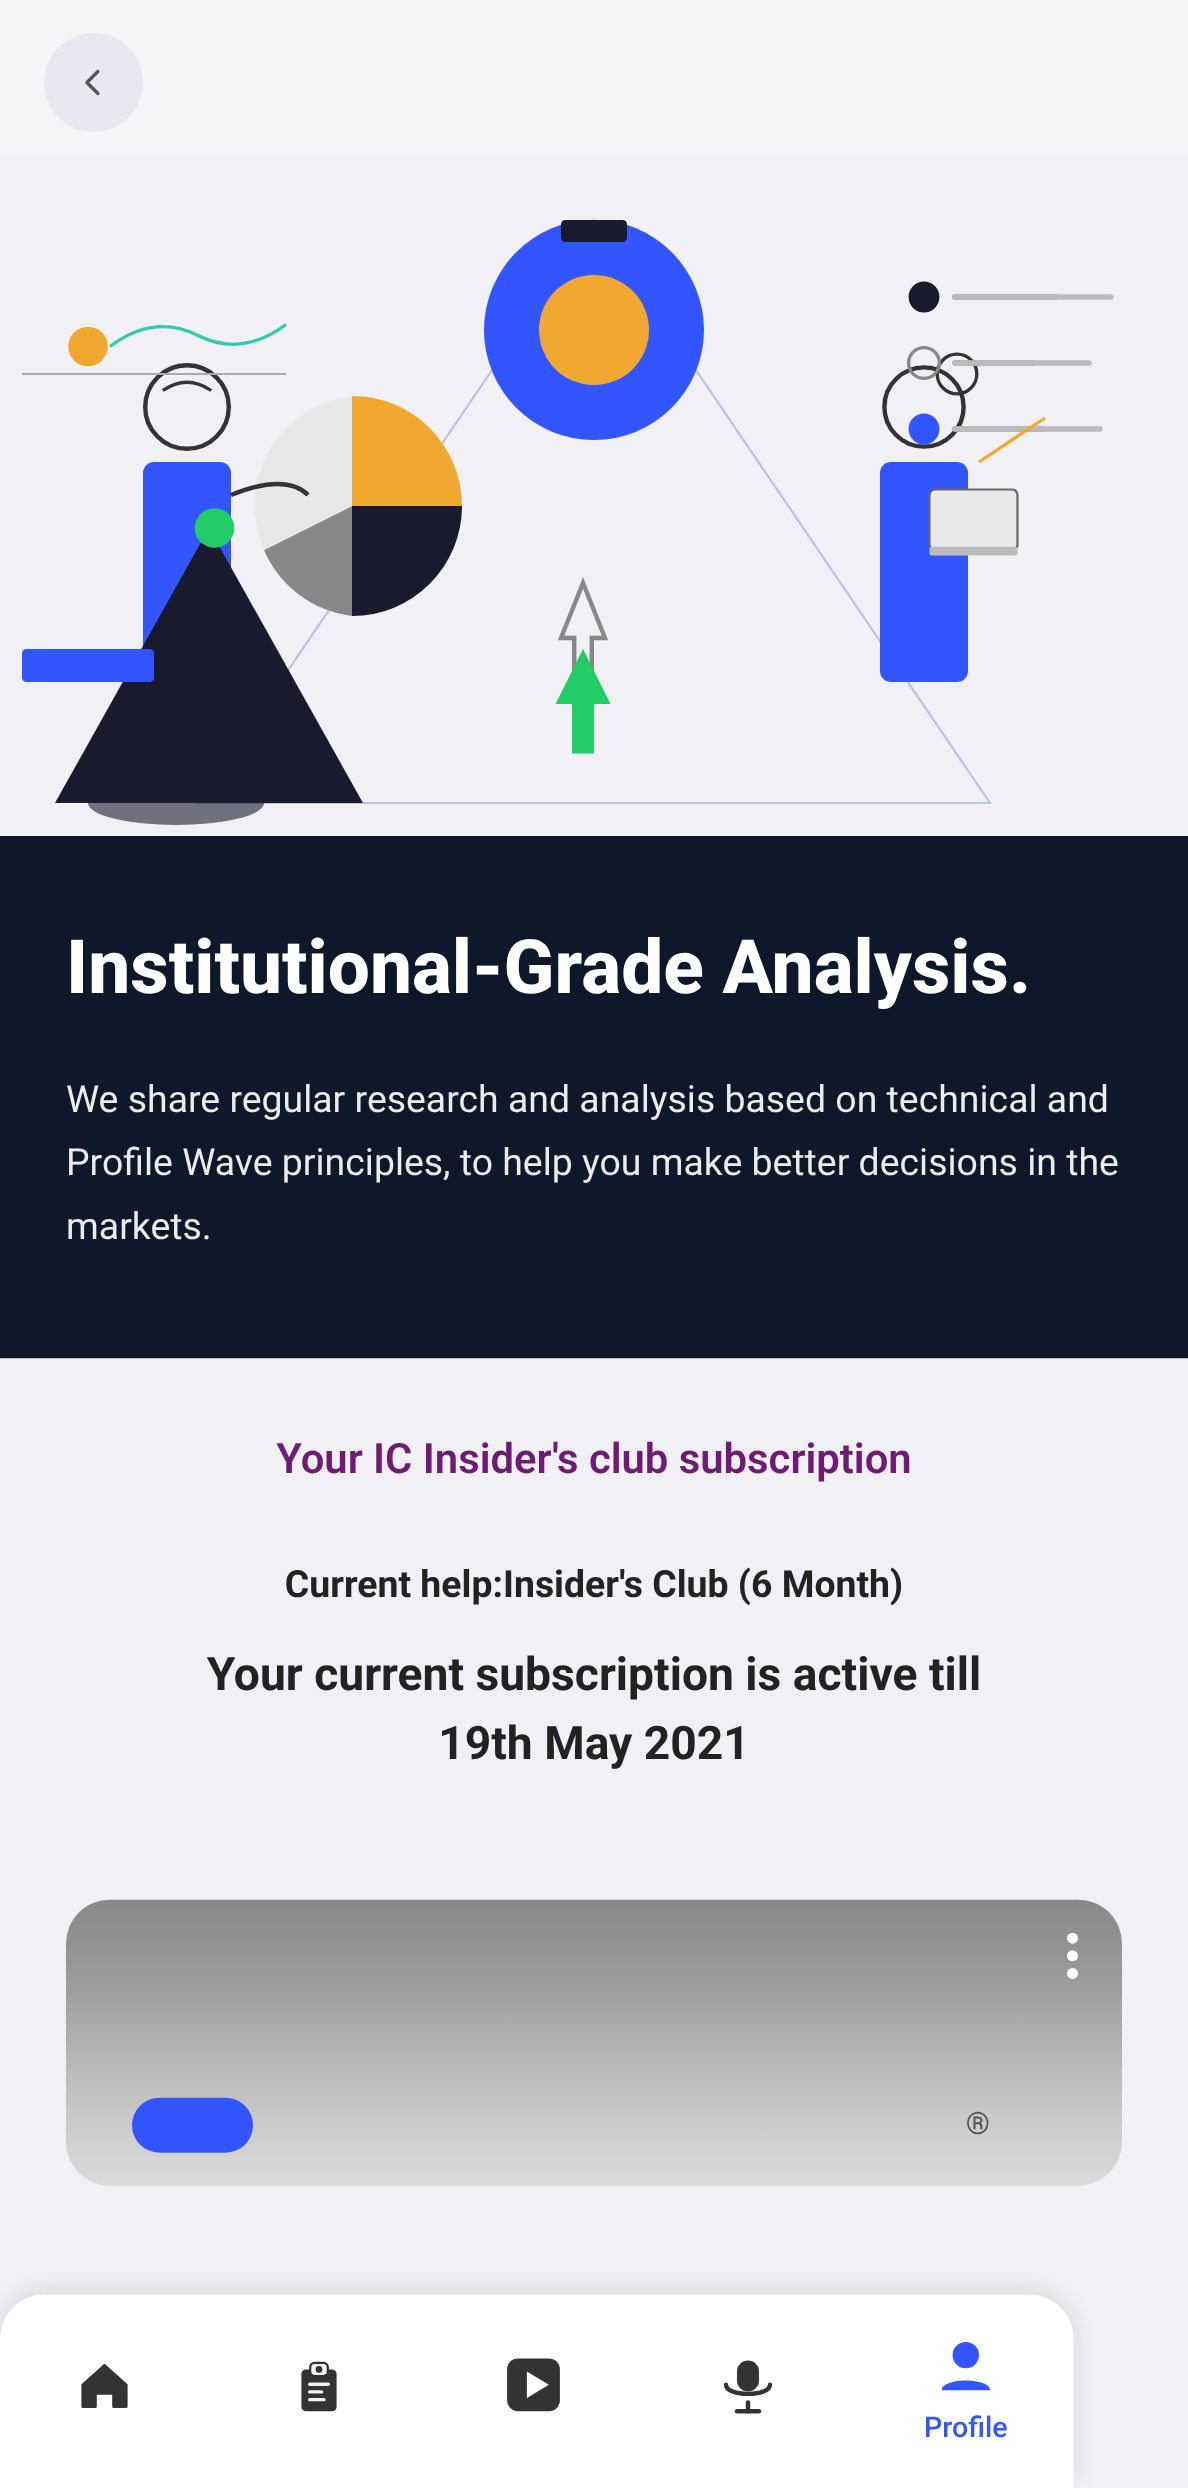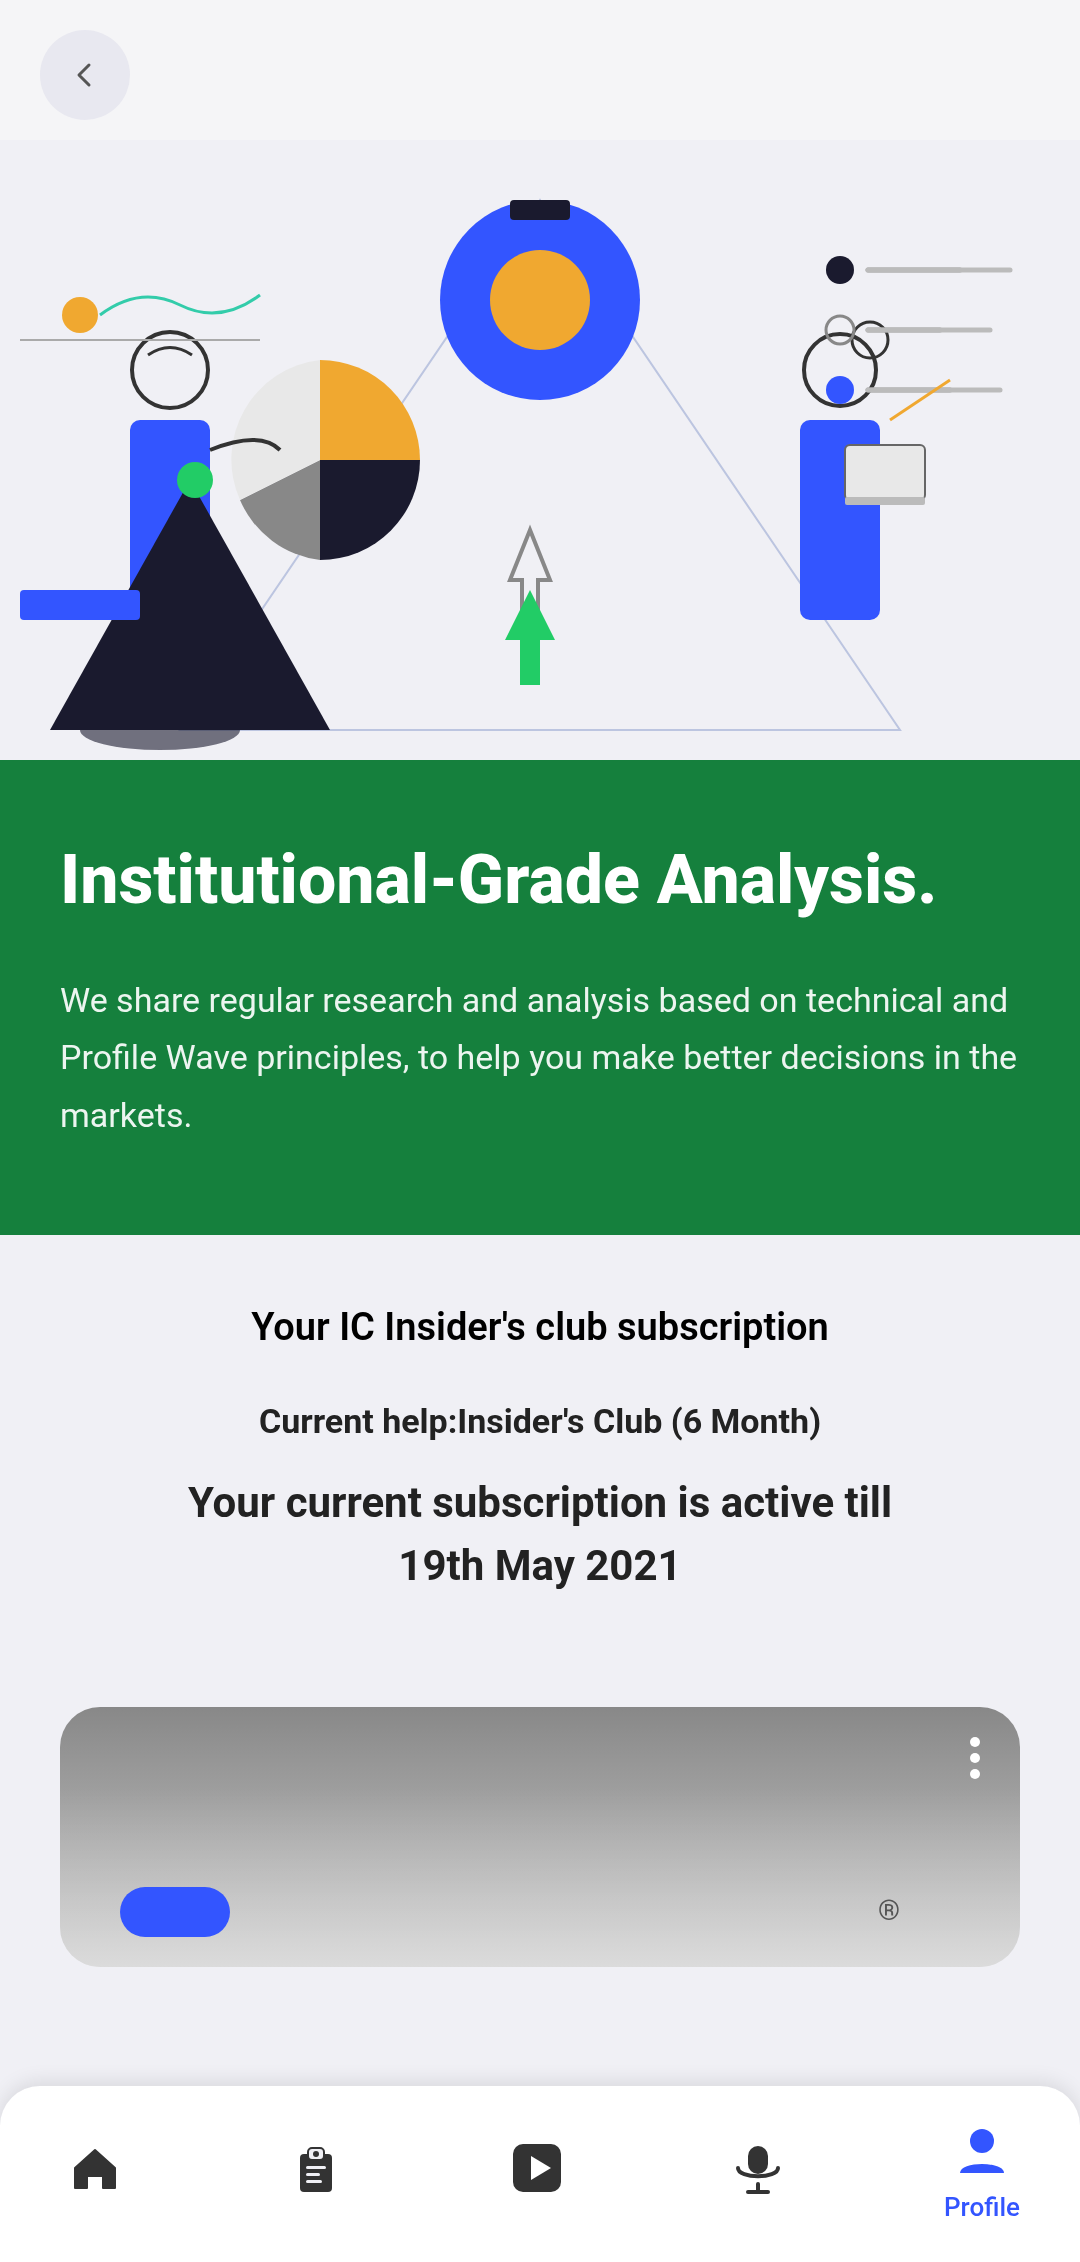--- a/index.html
+++ b/index.html
@@ -46,21 +46,21 @@
     .hero-illustration {
       width: 100%;
       height: 620px;
       background: #f0f0f5;
       position: relative;
       overflow: hidden;
     }
 
     
     .blue-section {
-      background: #15803d;
+      background: #0f172a;
       padding: 80px 60px 90px 60px;
     }
 
     .blue-section h1 {
       color: #fff;
       font-size: 68px;
       font-weight: 800;
       line-height: 1.2;
       margin-bottom: 50px;
     }
@@ -72,24 +72,24 @@
     }
 
     
     .subscription-section {
       background: #f0f0f5;
       padding: 70px 60px;
       text-align: center;
     }
 
     .subscription-title {
-      color: #000000;
+      color: #701a75;
       font-size: 38px;
       font-weight: 600;
-      margin-bottom: 52px;
+      margin-bottom: 72px;
     }
 
     .subscription-details {
       text-align: center;
     }
 
     .current-plan {
       font-size: 34px;
       color: #444;
       margin-bottom: 30px;
@@ -158,21 +158,21 @@
       right: 120px;
       font-size: 28px;
       color: #555;
     }
 
     
     .bottom-nav {
       position: fixed;
       bottom: 0;
       left: 0;
-      width: 1080px;
+      width: 976px;
       background: #fff;
       border-radius: 40px 40px 0 0;
       padding: 28px 60px 40px 60px;
       display: flex;
       justify-content: space-between;
       align-items: center;
       box-shadow: 0 -4px 20px rgba(0,0,0,0.1);
     }
 
     .nav-item {

